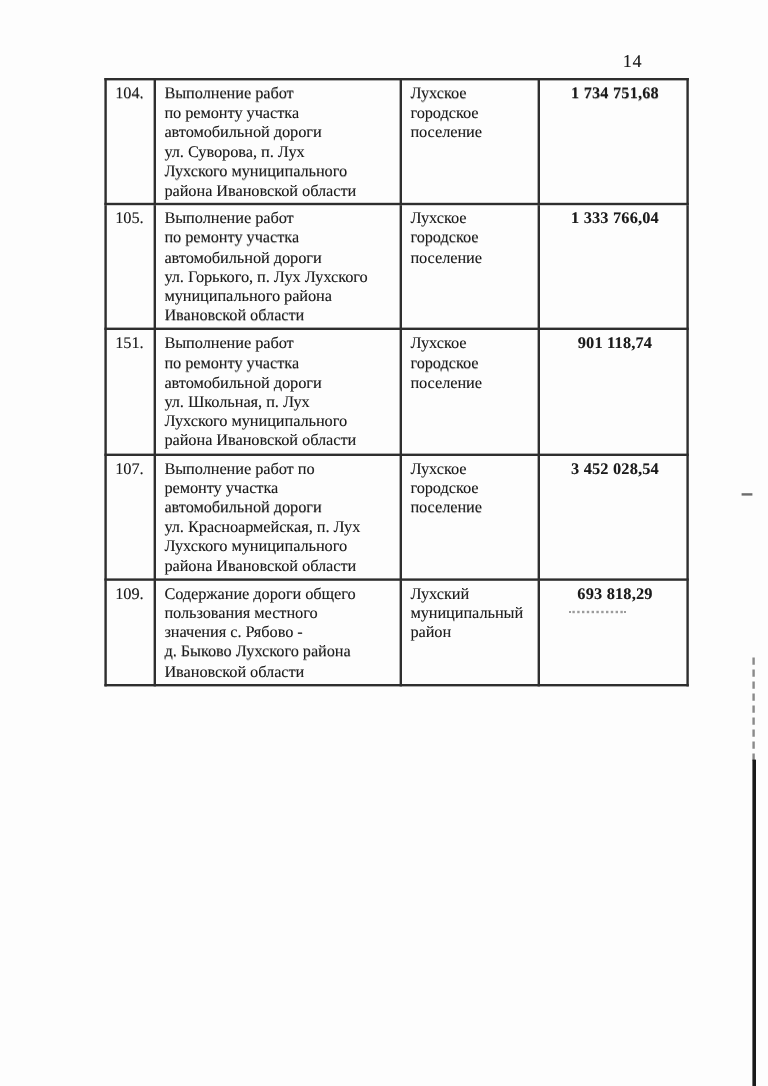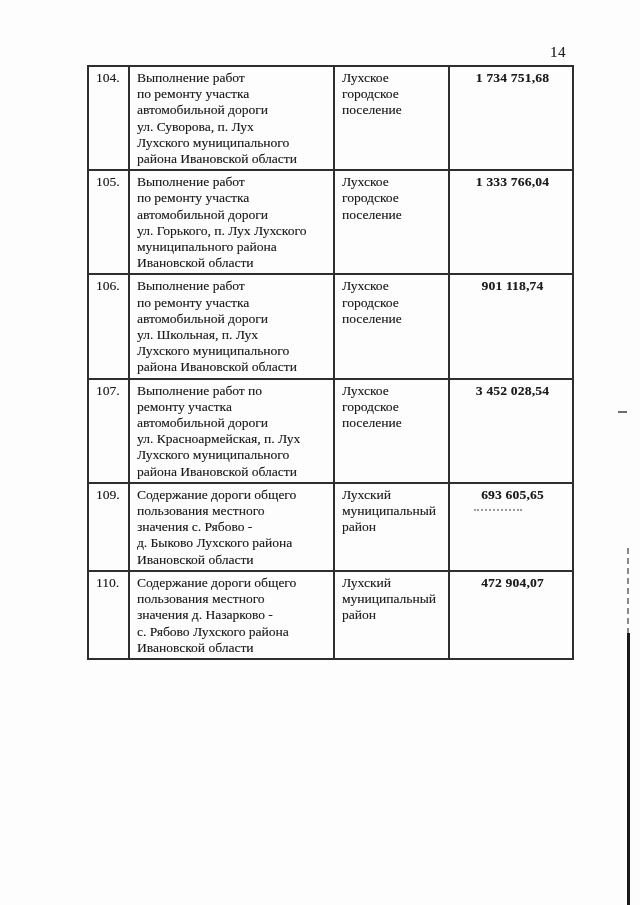--- a/index.html
+++ b/index.html
@@ -12,21 +12,21 @@
     width: 640px;
     height: 905px;
     background: #fdfdfd;
     overflow: hidden;
     font-family: "Liberation Serif", "DejaVu Serif", serif;
     color: #1b1b1b;
   }
   .page-number {
     position: absolute;
     top: 44px;
-    left: 550px;
+    left: 519px;
     font-size: 15px;
     letter-spacing: 0.5px;
     text-shadow: 0.2px 0.2px 0 rgba(0,0,0,0.35);
   }
   table.doc-table {
     position: absolute;
     left: 87px;
     top: 65px;
     width: 487px;
     border-collapse: collapse;
@@ -135,21 +135,21 @@
 автомобильной дороги
 ул. Горького, п. Лух Лухского
 муниципального района
 Ивановской области</td>
           <td class="c-settl">Лухское
 городское
 поселение</td>
           <td class="c-amount">1 333 766,04</td>
         </tr>
         <tr>
-          <td class="c-num">106.</td>
+          <td class="c-num">151.</td>
           <td class="c-desc">Выполнение работ
 по ремонту участка
 автомобильной дороги
 ул. Школьная, п. Лух
 Лухского муниципального
 района Ивановской области</td>
           <td class="c-settl">Лухское
 городское
 поселение</td>
           <td class="c-amount">901 118,74</td>
@@ -170,33 +170,21 @@
         <tr>
           <td class="c-num">109.</td>
           <td class="c-desc">Содержание дороги общего
 пользования местного
 значения с. Рябово -
 д. Быково Лухского района
 Ивановской области</td>
           <td class="c-settl">Лухский
 муниципальный
 район</td>
-          <td class="c-amount">693 605,65</td>
-        </tr>
-        <tr>
-          <td class="c-num">110.</td>
-          <td class="c-desc">Содержание дороги общего
-пользования местного
-значения д. Назарково -
-с. Рябово Лухского района
-Ивановской области</td>
-          <td class="c-settl">Лухский
-муниципальный
-район</td>
-          <td class="c-amount">472 904,07</td>
+          <td class="c-amount">693 818,29</td>
         </tr>
       </tbody>
   </table>
 
   <div class="edge-line-faint"></div>
   <div class="edge-line-dark"></div>
   <div class="small-dash"></div>
   <div class="noise-dots"></div>
 
 </div>

